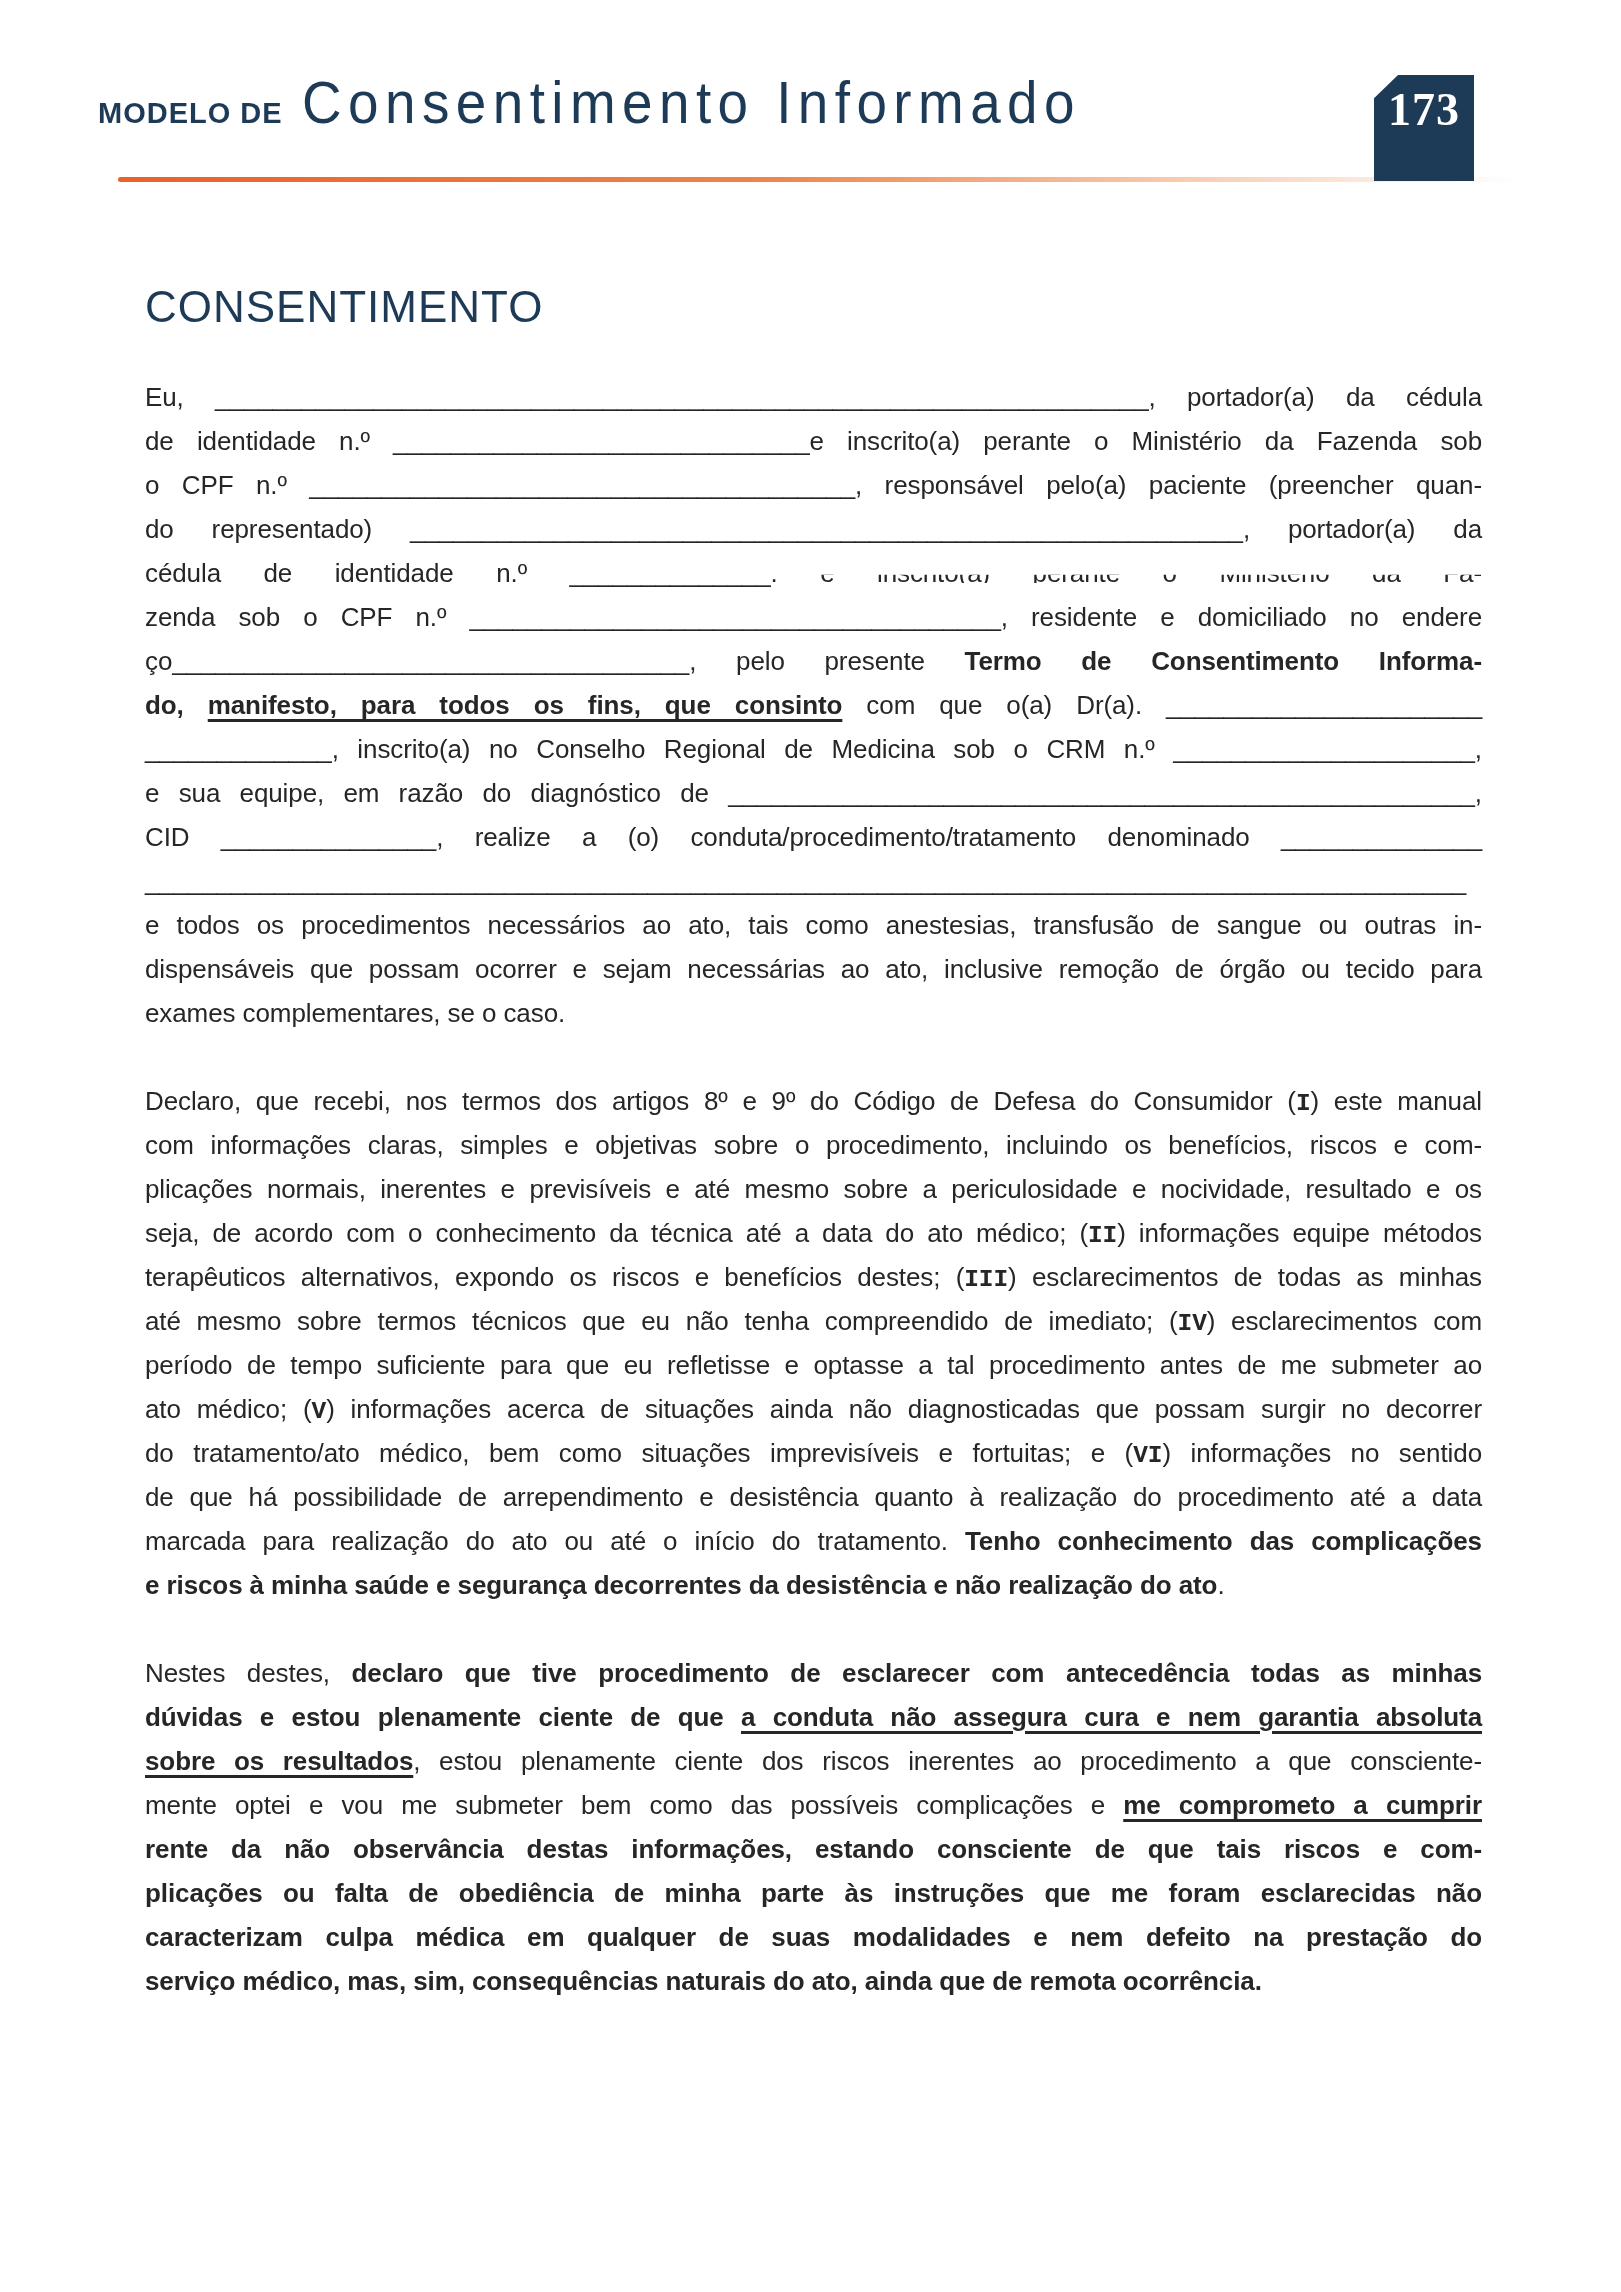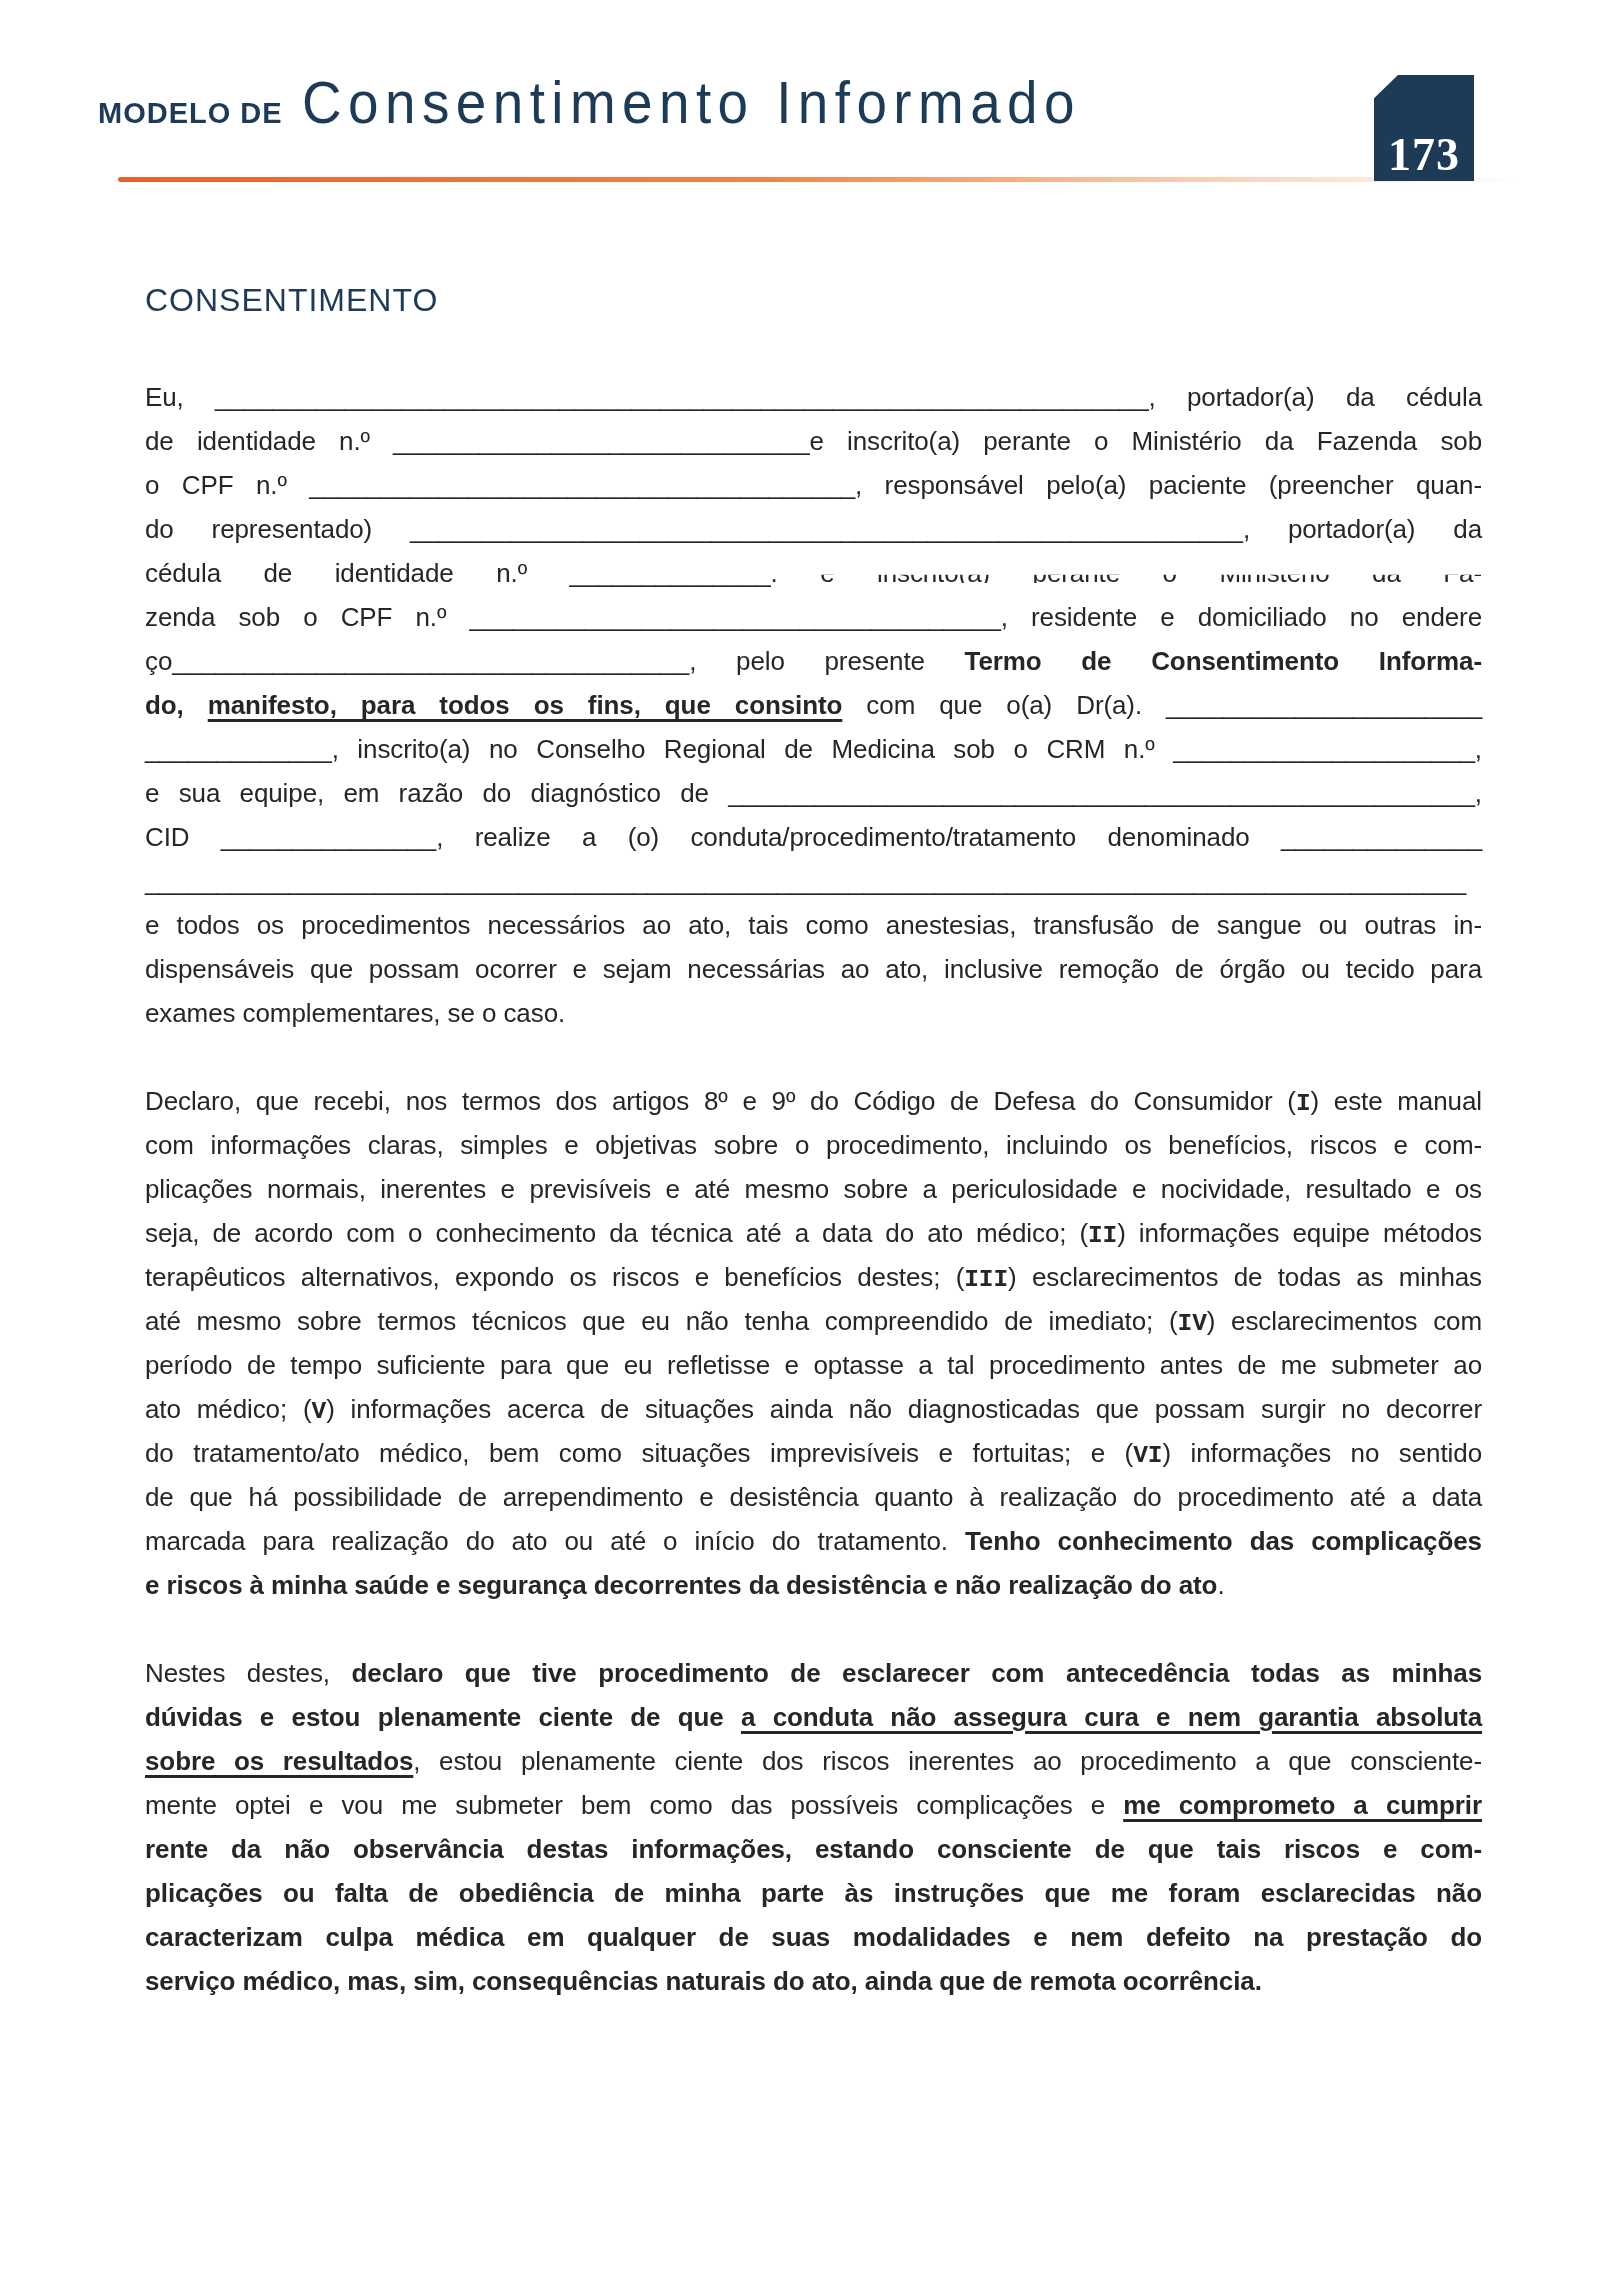--- a/index.html
+++ b/index.html
@@ -34,31 +34,31 @@
   }
   .header-rule{
     position:absolute;left:118px;top:177px;width:1431px;height:4.9px;
     border-radius:2.9px;
     background:linear-gradient(90deg,var(--orange) 0%,#ee8449 45%,#f9d4bc 78%,rgba(255,255,255,0) 98%);
   }
   .page-badge{
     position:absolute;left:1374px;top:75px;width:100px;height:106px;
     background:var(--navy);
     clip-path:polygon(24% 0,100% 0,100% 100%,0 100%,0 22%);
-    display:flex;align-items:flex-end;justify-content:center;
+    display:flex;align-items:flex-start;justify-content:center;
   }
   .page-badge span{
     font-family:"Liberation Serif",serif;
     font-weight:bold;font-size:46px;color:#ffffff;
     letter-spacing:1px;padding-top:7.8px;
   }
   
   .section-title{
     position:absolute;left:145px;top:282px;margin:0;
-    font-size:32px;font-weight:400;letter-spacing:1px;
+    font-size:44px;font-weight:400;letter-spacing:1px;
     color:var(--navy);
   }
   
   .doc-body{
     position:absolute;left:145px;top:375px;width:1337px;
     font-size:26px;letter-spacing:-0.1px;
   }
   .para + .para{margin-top:44px;}
   .line{
     height:44px;line-height:44px;

